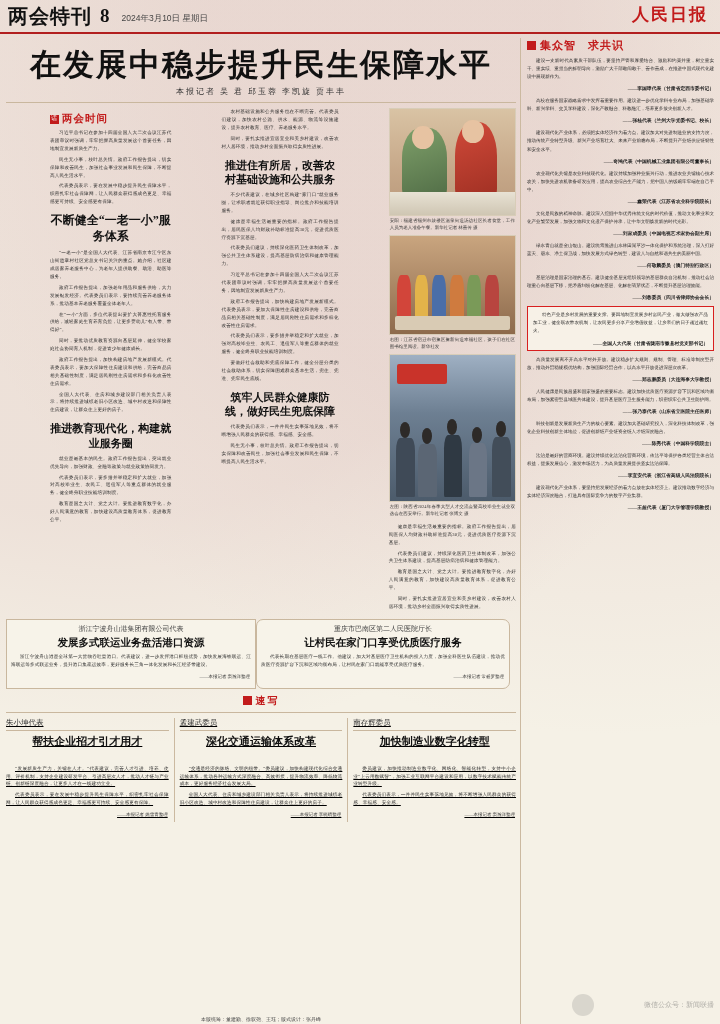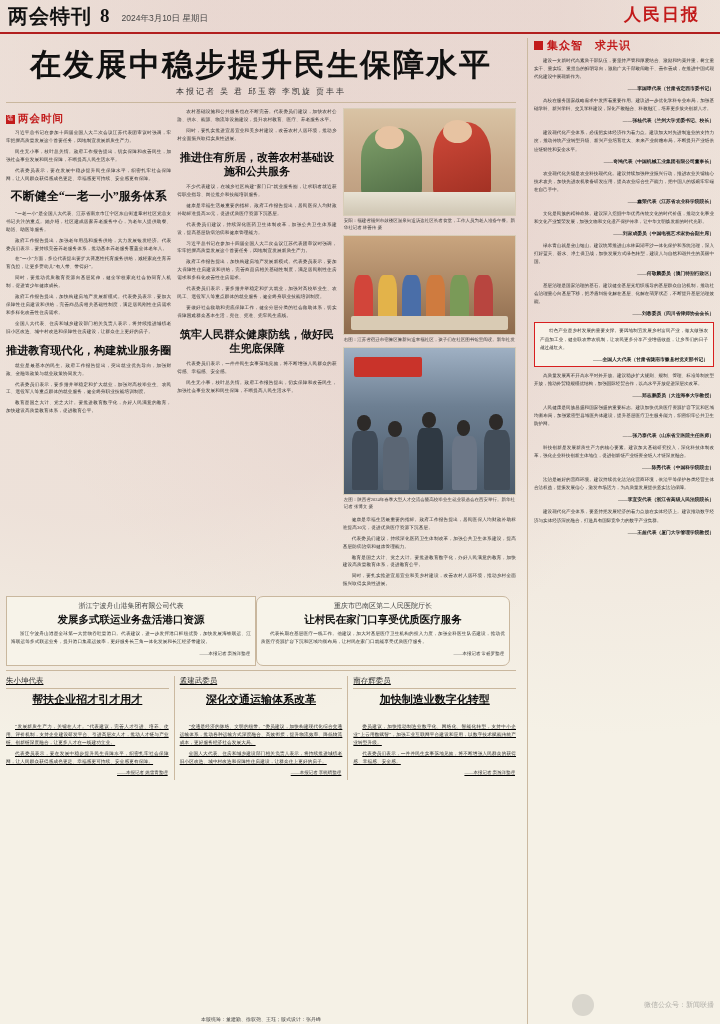--- a/index.html
+++ b/index.html
@@ -36,38 +36,38 @@
   .mast-num {
     font-size: 19px; font-weight: bold; color: #111;
     margin-left: 8px;
   }
   .mast-date {
     font-size: 8.5px; color: #444; margin-left: 12px;
     font-family: "Liberation Sans", sans-serif;
     padding-top: 5px;
   }
   .mast-brand {
-    position: absolute; right: 20px; top: 3px;
+    position: absolute; right: 12px; top: 3px;
     font-size: 17px; font-weight: bold; color: #c21b1b;
     letter-spacing: 2px;
     font-family: "Liberation Serif", serif;
   }
 
   
   .body-wrap {
     display: flex;
     height: 990px;
     padding: 4px 6px 0 6px;
   }
   .left-zone { width: 510px; position: relative; }
   .right-rail {
     width: 196px;
     border-left: 1px solid #cbb9a0;
     padding-left: 6px;
-    margin-left: 11px;
+    margin-left: 4px;
     position: relative;
   }
 
   
   .headline {
     text-align: center;
     font-size: 31px;
     font-weight: bold;
     color: #111;
     letter-spacing: 2px;
@@ -116,21 +116,21 @@
     font-size: 12px; font-weight: bold; color: #111;
     text-align: center; line-height: 1.3;
     margin: 7px 0 5px 0;
   }
   .sub-head.small { font-size: 11px; }
 
   
   .tri {
     display: flex; gap: 6px;
   }
-  .tri .c { width: 166px; }
+  .tri .c { width: 166px; margin-left: 44px; }
   .tri .c.mid { width: 160px; }
 
   
   .photo {
     position: relative;
     border: 1px solid #d8cdb8;
     overflow: hidden;
     background: #cbb6a0;
   }
 
@@ -384,20 +384,24 @@
         <div class="featbox" style="width:254px;border-radius:7px;">
           <div class="feat-kicker">重庆市巴南区第二人民医院厅长</div>
           <div class="feat-title">让村民在家门口享受优质医疗服务</div>
           <div class="col-text">
             <p>代表长期在基层医疗一线工作。他建议，加大对基层医疗卫生机构的投入力度，加强全科医生队伍建设，推动优质医疗资源扩容下沉和区域均衡布局，让村民在家门口就能享受优质医疗服务。</p>
           </div>
           <div class="cap" style="text-align:right;">——本报记者 常碧罗整理</div>
         </div>
       </div>
 
+      <div class="redwrite-tag">
+        <span class="sq"></span>
+        <span class="lbl">速写</span>
+      </div>
       <hr class="hr-thin">
 
       <div class="bottom-strip">
         <div class="bstrip-col">
           <div class="bstrip-name">朱小坤代表</div>
           <div class="bstrip-title">帮扶企业招才引才用才</div>
           <div class="col-text">
             <p>“发展新质生产力，关键在人才。”代表建议，完善人才引进、培养、使用、评价机制，支持企业建设研发平台、引进高层次人才，推动人才链与产业链、创新链深度融合，让更多人才在一线建功立业。</p>
             <p>代表委员表示，要在发展中稳步提升民生保障水平，织密扎牢社会保障网，让人民群众获得感成色更足、幸福感更可持续、安全感更有保障。</p>
           </div>

